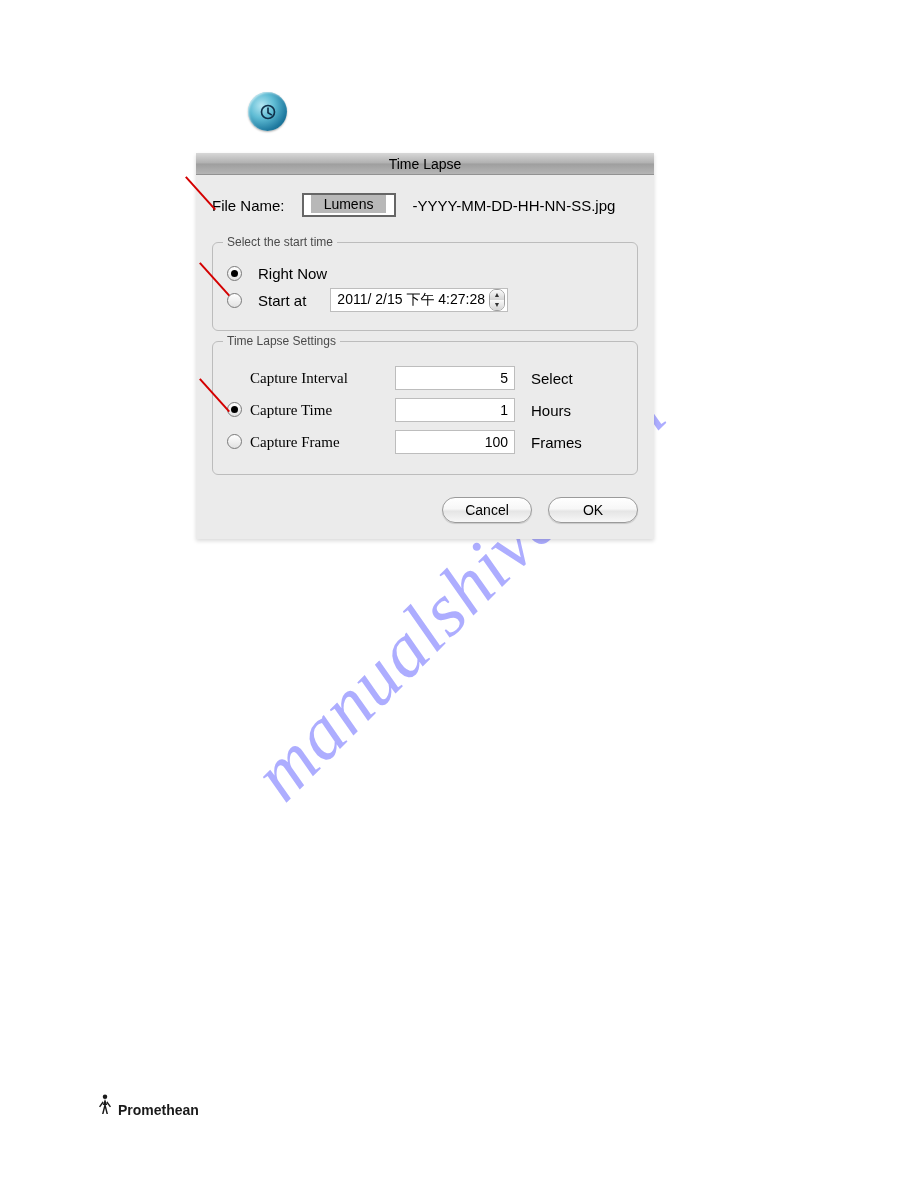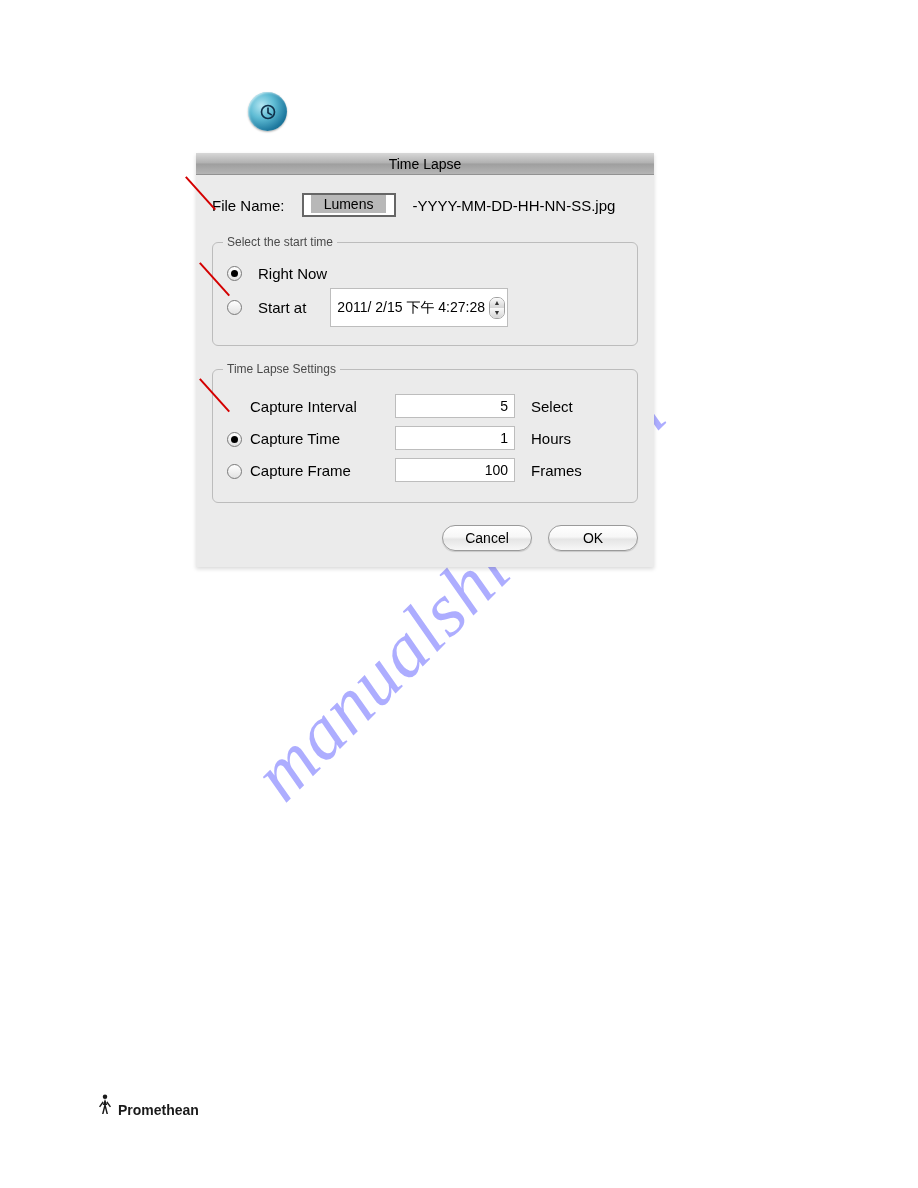--- a/index.html
+++ b/index.html
@@ -71,21 +71,21 @@
   }
   .filename-input::selection { background: #c0c0c0; }
   .filename-sel {
     background: #b8b8b8;
     padding: 1px 13px;
   }
   .filename-suffix { font-size: 15px; }
   fieldset.group {
     border: 1px solid #bcbcbc;
     border-radius: 6px;
-    margin-bottom: 16px;
+    margin-bottom: 3px;
     padding: 10px 14px 12px 14px;
     position: relative;
   }
   fieldset.group legend {
     font-size: 12px;
     color: #4a4a4a;
     padding: 0 4px;
     margin-left: -4px;
   }
   .radio-row {
@@ -110,21 +110,21 @@
     width: 7px; height: 7px;
     border-radius: 50%;
     background: #000;
   }
   .datetime-field {
     margin-left: 8px;
     display: inline-flex;
     align-items: center;
     background: #fff;
     border: 1px solid #bdbdbd;
-    height: 39px;
+    height: 24px;
     font-size: 14px;
     padding: 0 2px 0 6px;
   }
   .spinner-buttons {
     display: flex;
     flex-direction: column;
     margin-left: 4px;
     border: 1px solid #a0a0a0;
     border-radius: 7px;
     overflow: hidden;
@@ -139,22 +139,23 @@
   }
   .settings-row {
     display: flex;
     align-items: center;
     font-size: 15px;
     margin: 8px 0;
   }
   .settings-label-col {
     width: 168px;
     display: flex;
-    align-items: flex-end;
+    align-items: flex-start;
     gap: 8px;
+    font-family: Liberation Serif, serif;
   }
   .num-input {
     width: 120px;
     height: 24px;
     border: 1px solid #bdbdbd;
     background: #fff;
     text-align: right;
     padding: 2px 6px;
     font-size: 14px;
   }

